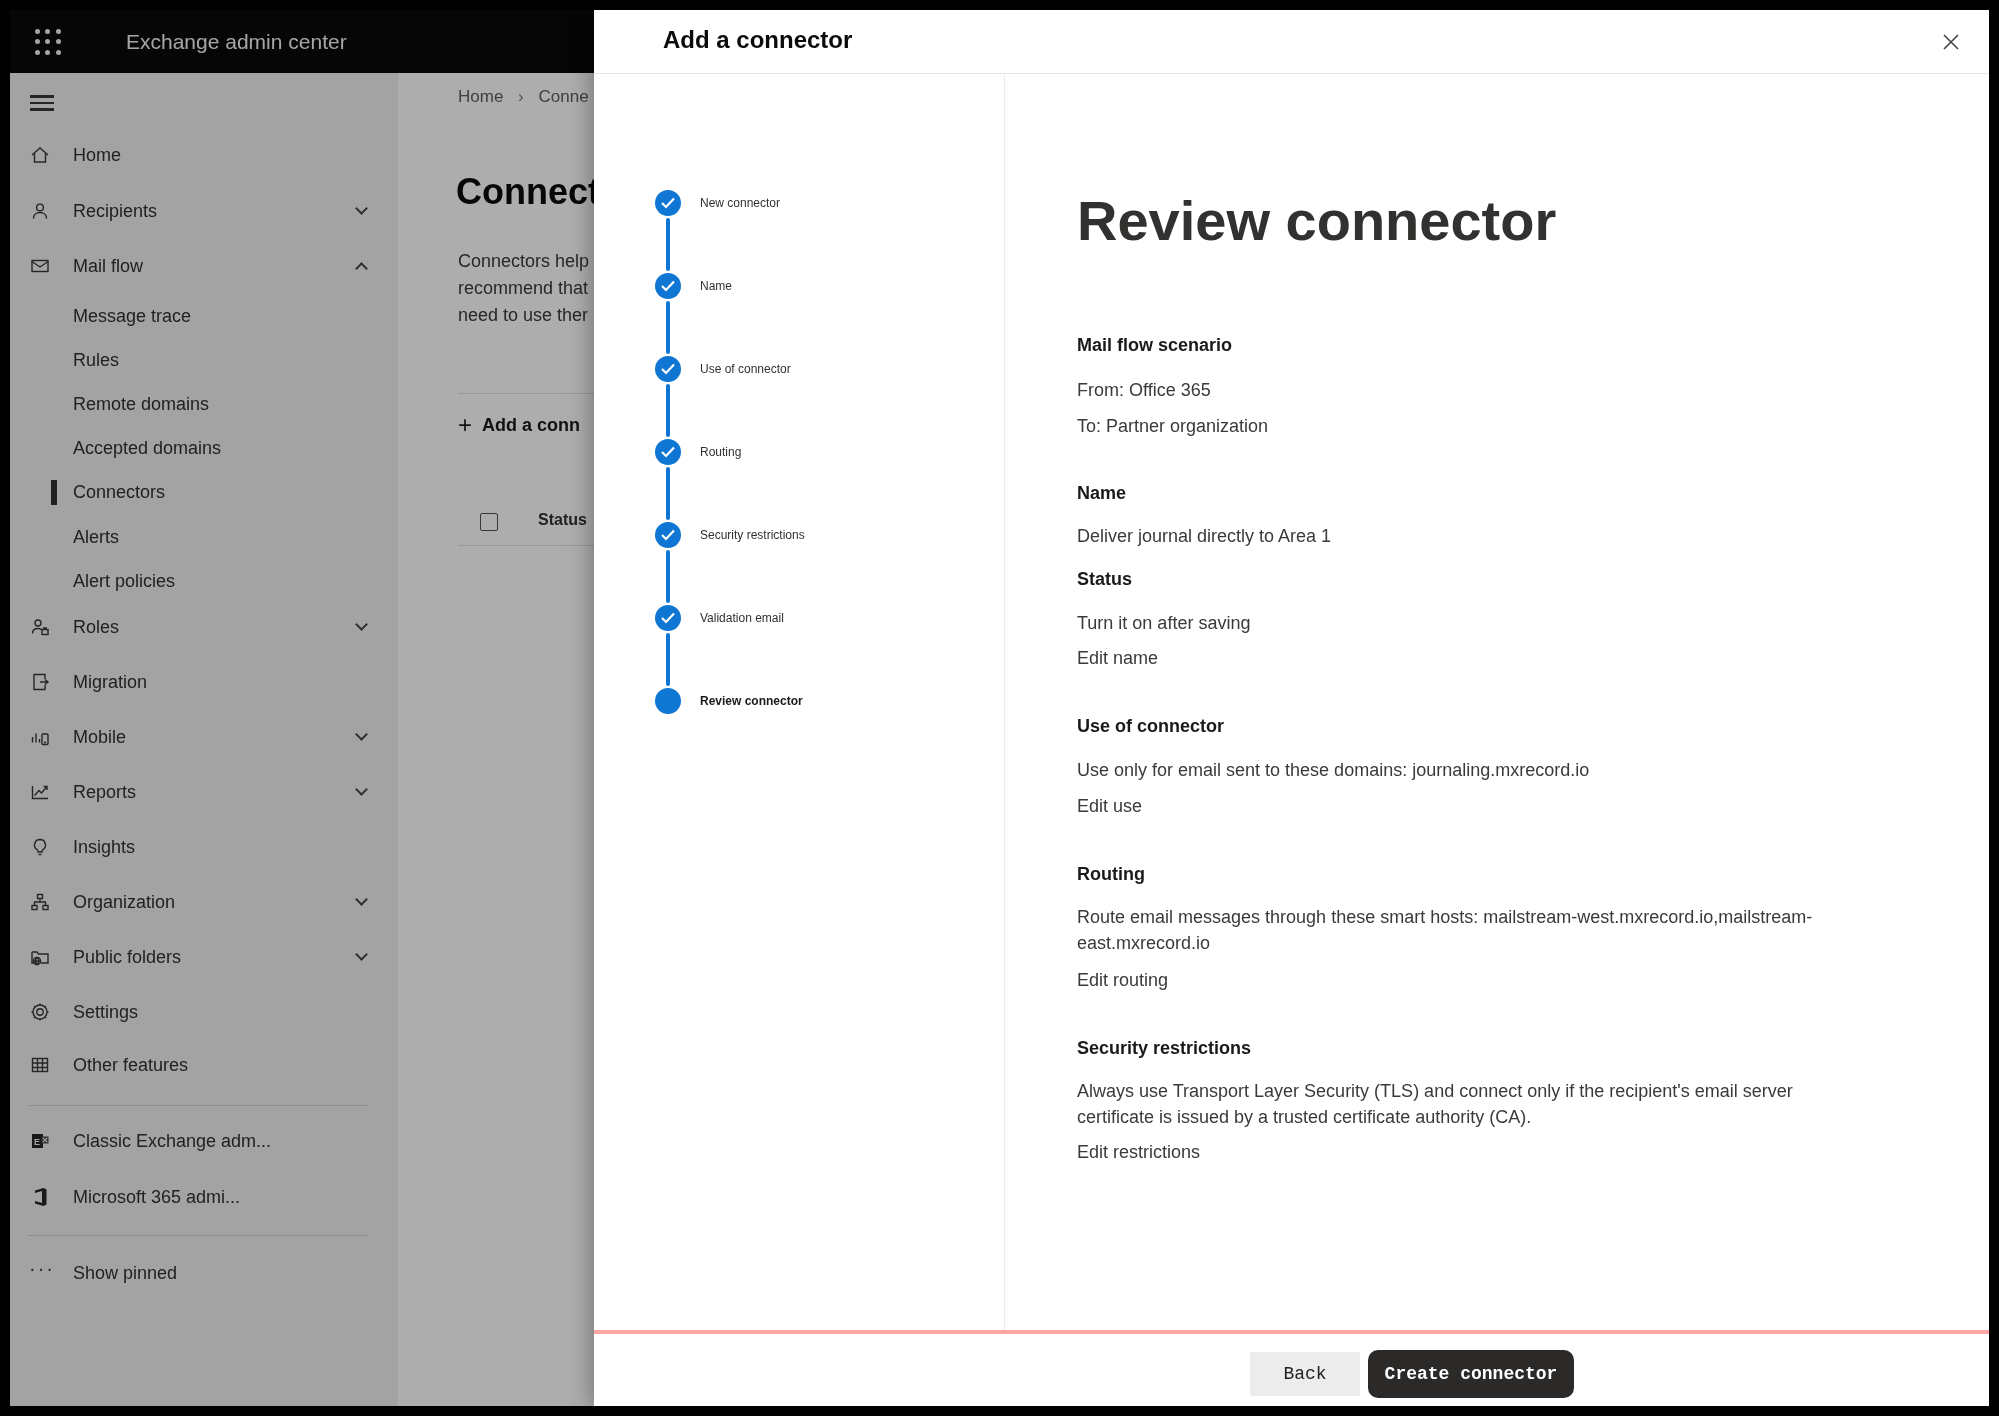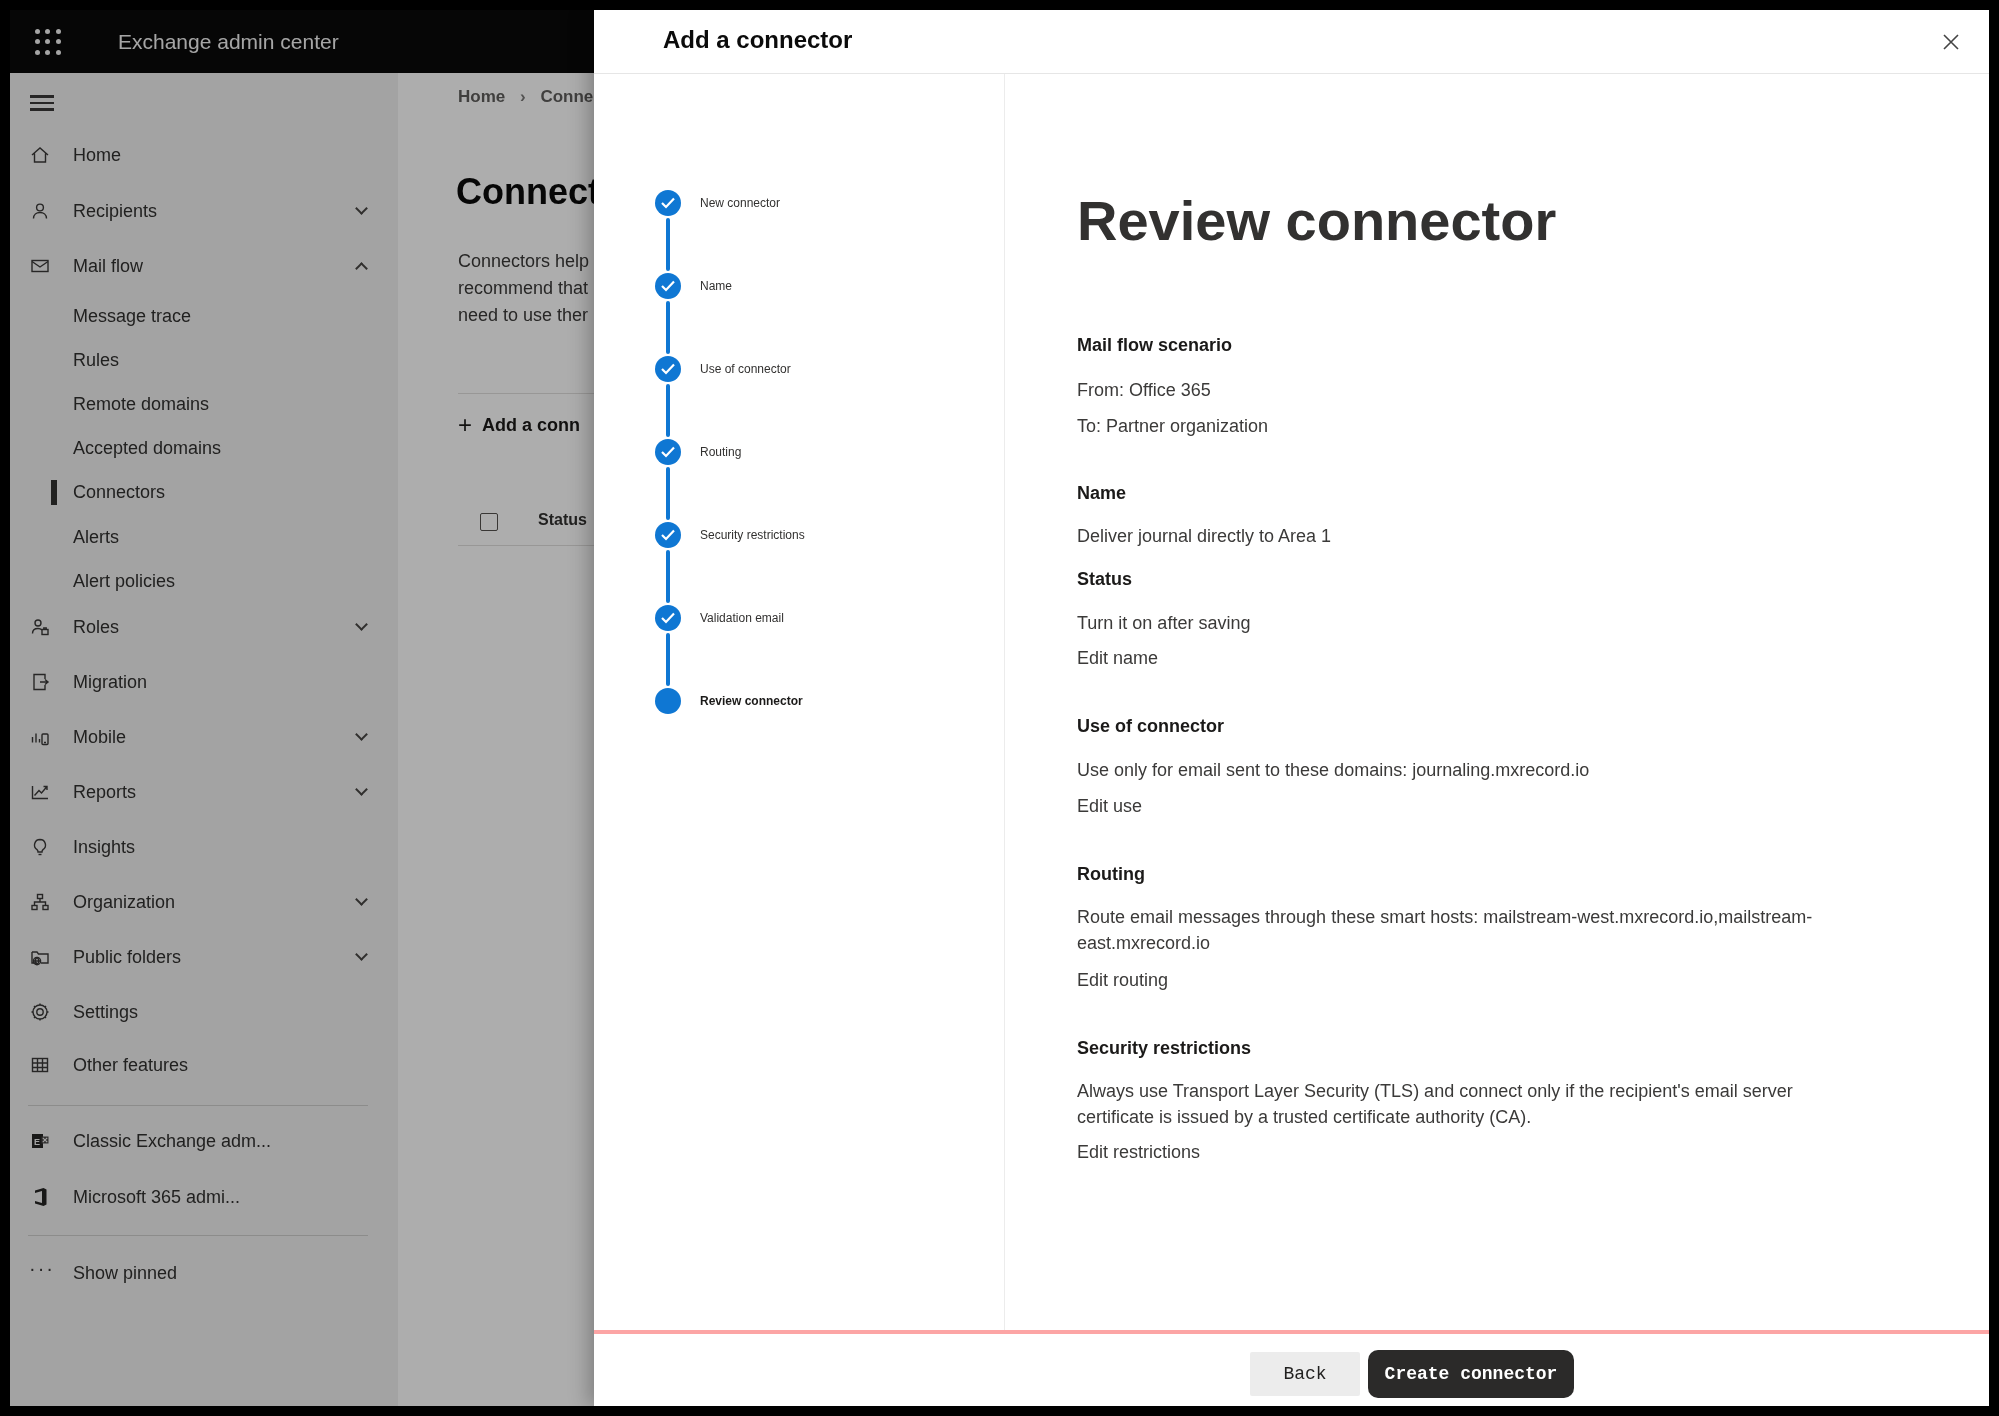--- a/index.html
+++ b/index.html
@@ -3,39 +3,39 @@
 <meta charset="utf-8">
 <style>
   * { margin:0; padding:0; box-sizing:border-box; }
   html,body { width:1999px; height:1416px; background:#000; font-family:"Liberation Sans","DejaVu Sans",sans-serif; }
   .screen { position:absolute; left:10px; top:10px; width:1979px; height:1396px; background:#fff; overflow:hidden; }
 
   
   .topbar { position:absolute; left:0; top:0; width:100%; height:63px; background:#0a0a0a; z-index:1; }
   .waffle { position:absolute; left:22px; top:16px; width:32px; height:32px; display:grid; grid-template-columns:repeat(3,1fr); align-items:center; justify-items:center; cursor:pointer; }
   .waffle i { width:5px; height:5px; border-radius:50%; background:#f3f3f3; }
-  .app-title { position:absolute; left:108px; top:0; height:63px; line-height:63px; color:#f3f3f3; font-size:21px; }
+  .app-title { position:absolute; left:116px; top:0; height:63px; line-height:63px; color:#f3f3f3; font-size:21px; }
 
   
   .sidebar { position:absolute; left:0; top:63px; width:388px; bottom:0; background:#f0f0f0; z-index:1; }
   .hamburger { position:absolute; left:20px; top:18px; width:24px; height:20px; cursor:pointer; }
   .hamburger i { display:block; height:2.5px; background:#3a3938; margin:4px 0; }
   .nav-item { position:absolute; left:0; width:100%; height:44px; cursor:pointer; }
   .nav-item .nicon { position:absolute; left:19px; top:11px; width:22px; height:22px; color:#3a3938; }
   .nav-item .nlabel { position:absolute; left:63px; top:0; height:44px; line-height:44px; font-size:18px; color:#323130; white-space:nowrap; }
   .nav-item .chev { position:absolute; right:32px; top:19px; width:9px; height:9px; border-right:2px solid #484644; border-bottom:2px solid #484644; }
   .chev.down { transform:rotate(45deg); top:15px; }
   .chev.up { transform:rotate(-135deg); top:20px; }
   .nav-item.selected::before { content:""; position:absolute; left:41px; top:10px; width:6px; height:25px; background:#323130; }
   .side-divider { position:absolute; left:18px; width:340px; height:1px; background:#cfcecd; }
   svg.lic { stroke:#3a3938; fill:none; stroke-width:1.4; width:22px; height:22px; }
 
   
   .main { position:absolute; left:388px; top:63px; right:0; bottom:0; background:#fff; z-index:1; }
-  .breadcrumb { position:absolute; left:60px; top:14px; font-size:17px; color:#5f5e5c; white-space:nowrap;font-weight:bold; }
+  .breadcrumb { position:absolute; left:60px; top:14px; font-size:17px; color:#5f5e5c; white-space:nowrap; }
   .breadcrumb .crumb { cursor:pointer; }
   .breadcrumb .bc-sep { margin:0 10px; color:#7a7978; }
   .page-title { position:absolute; left:58px; top:98px; font-size:36px; font-weight:700; color:#0b0b0b; white-space:nowrap; }
   .page-desc { position:absolute; left:60px; top:175px; font-size:18px; line-height:27px; color:#3b3a39; white-space:nowrap; }
   .hr1 { position:absolute; left:60px; top:320px; width:1500px; height:1px; background:#e1dfdd; }
   .add-btn { position:absolute; left:60px; top:337px; height:30px; line-height:30px; font-size:18px; font-weight:700; color:#1b1a19; cursor:pointer; white-space:nowrap; }
   .add-btn .plus { font-weight:400; font-size:24px; margin-right:10px; vertical-align:-2px; }
   .cb { position:absolute; left:82px; top:440px; width:18px; height:18px; border:1.6px solid #54524f; border-radius:2px; background:transparent; cursor:pointer; }
   .status-h { position:absolute; left:140px; top:438px; font-size:16px; font-weight:600; color:#323130; }
   .hr2 { position:absolute; left:60px; top:472px; width:1500px; height:1px; background:#e1dfdd; }

